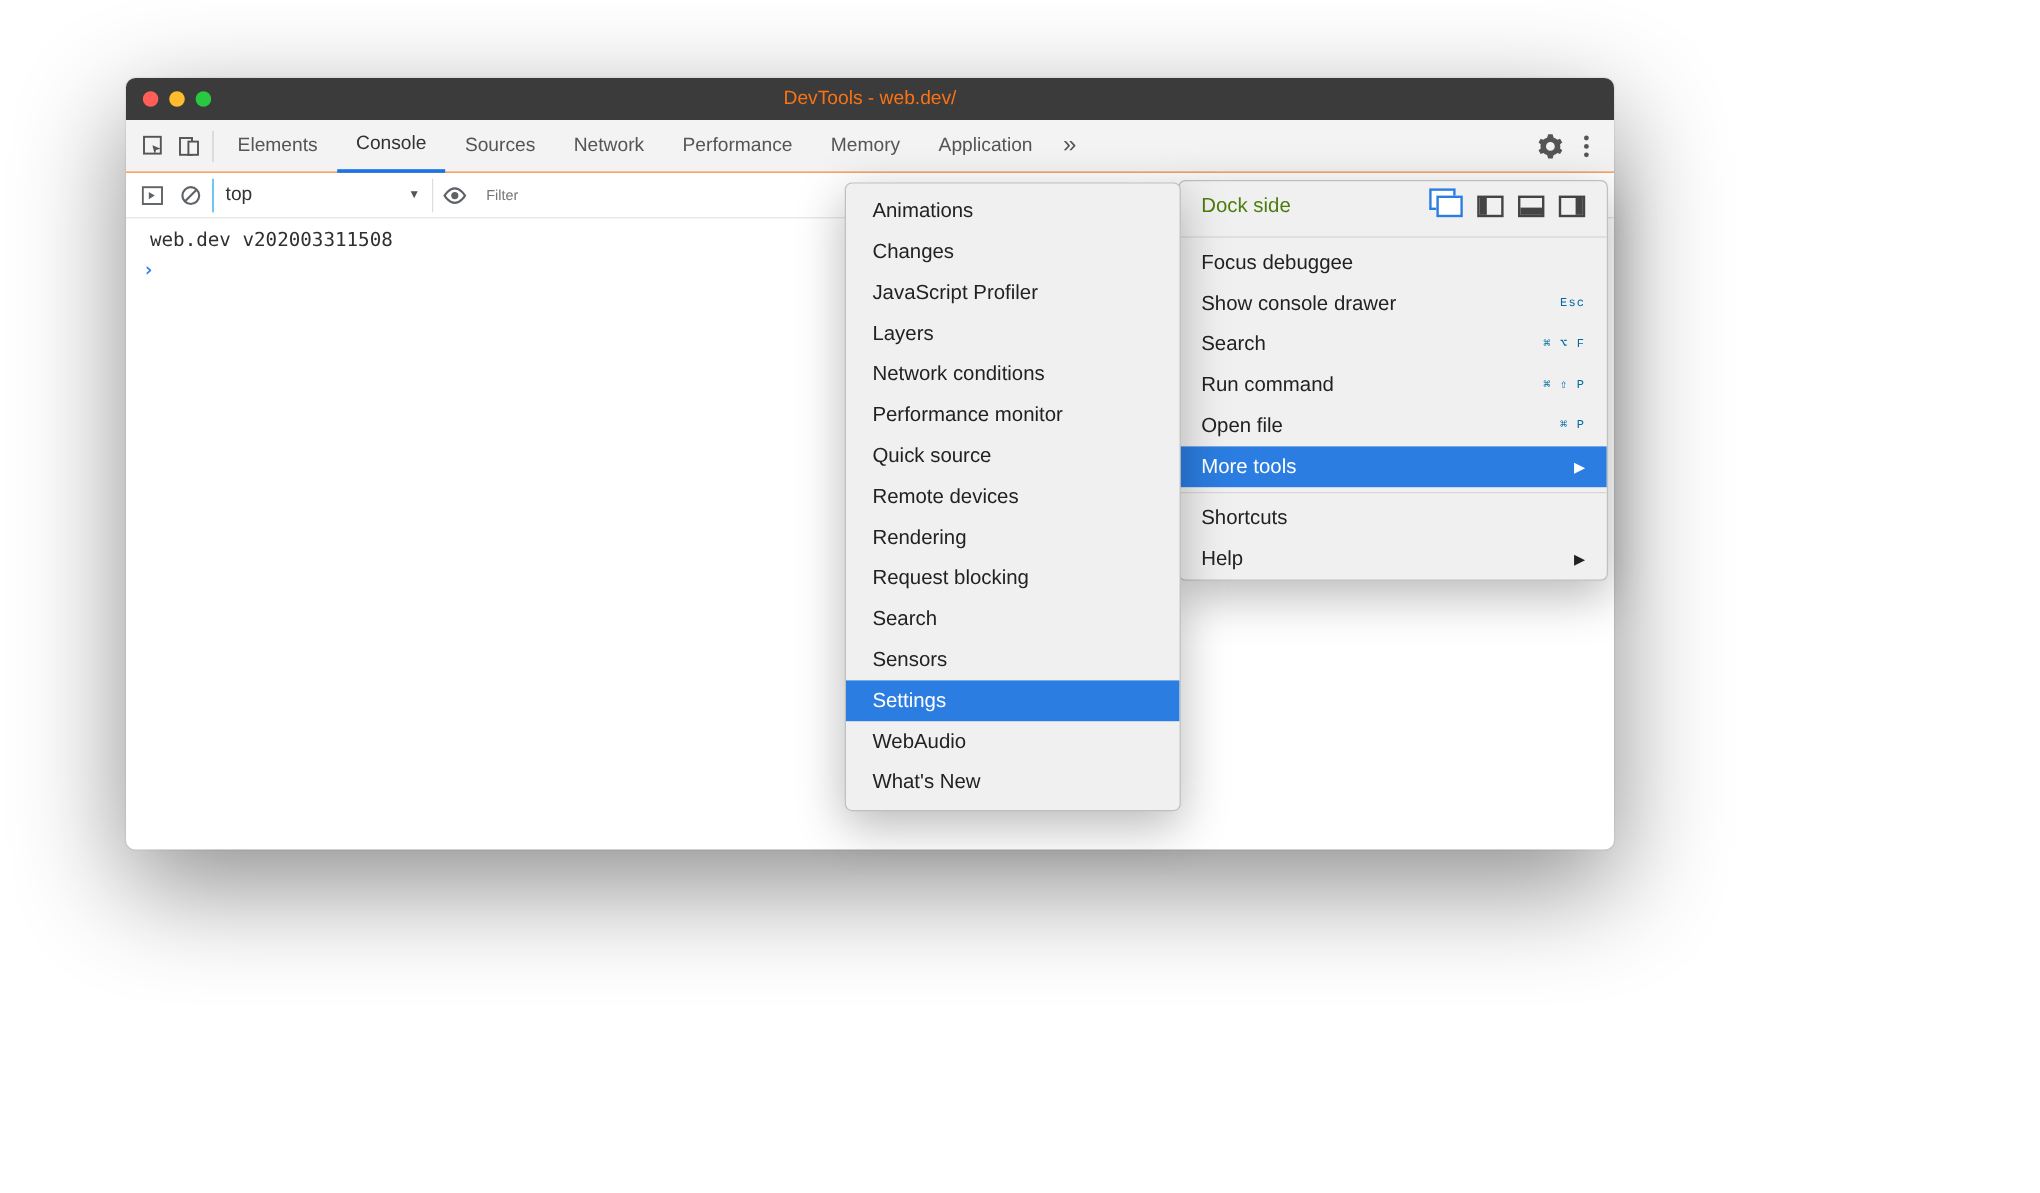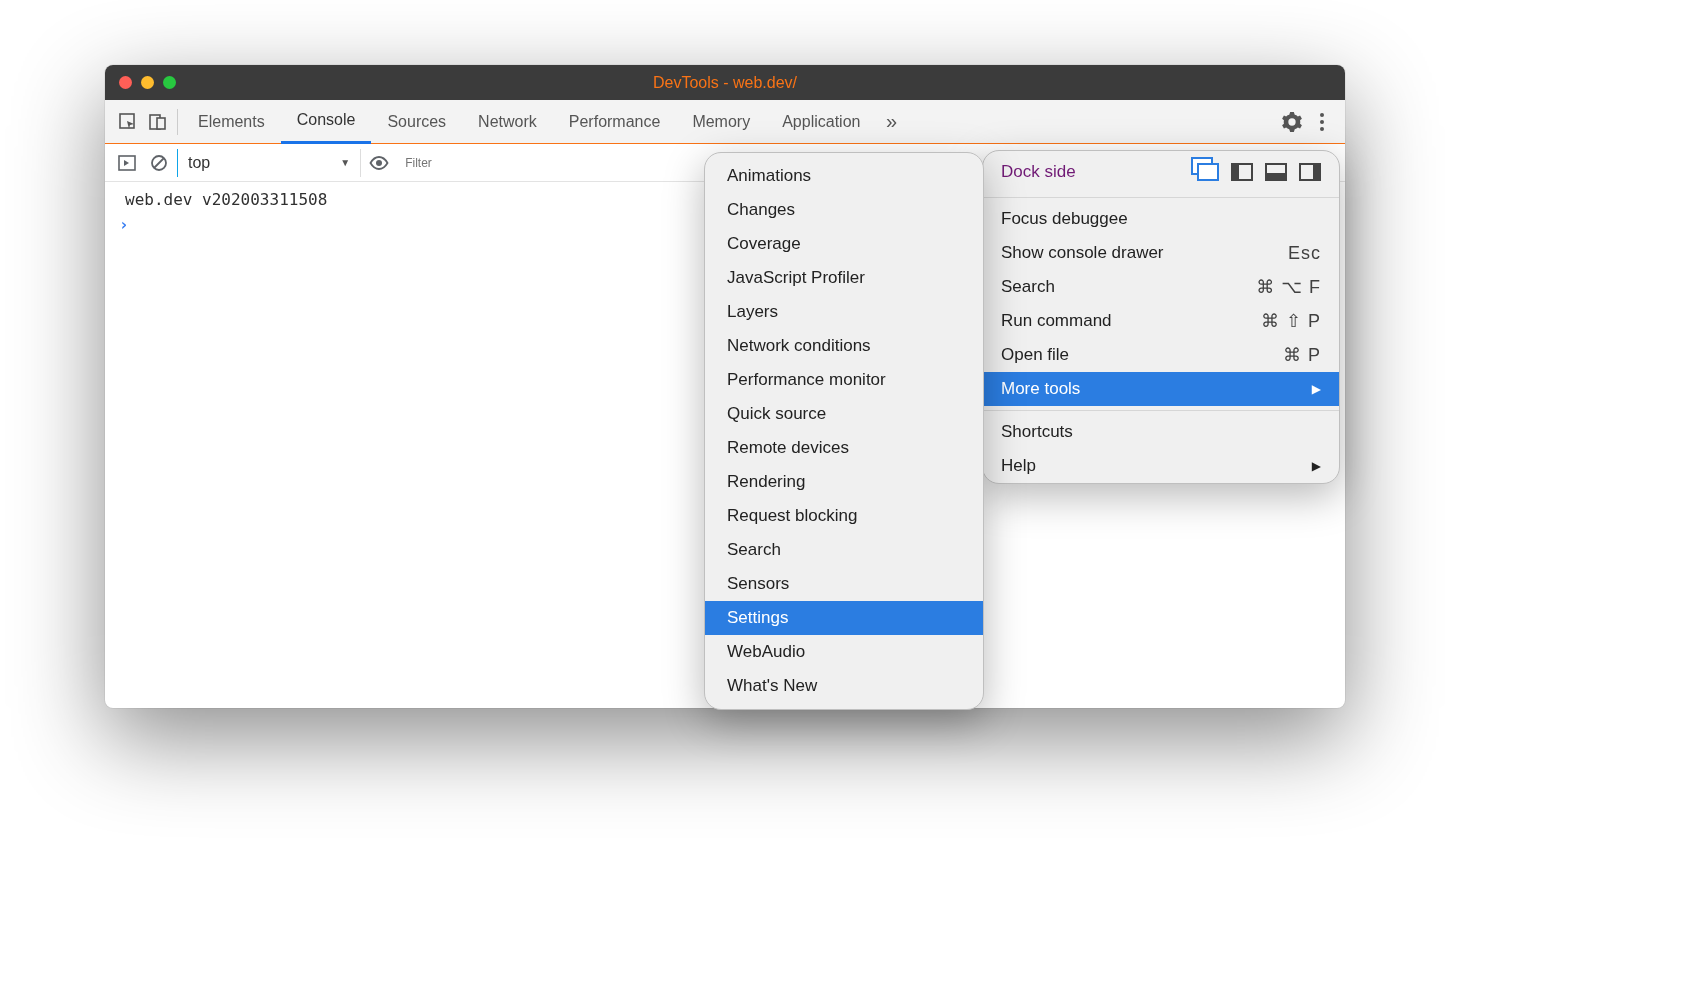--- a/index.html
+++ b/index.html
@@ -95,39 +95,39 @@
     font-family: Menlo, Consolas, monospace;
     font-size:16px;
   }
   .log-line{ padding:2px 20px; color:#303030;}
   .prompt-line{ padding:4px 14px; color:#367cf1; font-weight:bold;}
   
   .menu{
     position:absolute;
     background:#f0f0f0;
     border:1px solid #bfbfbf;
-    border-radius:17px;
+    border-radius:6px;
     box-shadow: 0 12px 40px rgba(0,0,0,0.28);
     font-size:17px;
     color:#222;
     overflow:hidden;
   }
   .menu.main{
     top:150px; left:982px; width:358px;
   }
   .menu-row{
     height:34px; display:flex; align-items:center;
     padding:0 18px;
   }
   .menu-row.hover{ background:#2b7de1; color:#fff;}
   .menu-div{ height:1px; background:#d6d6d6; margin:4px 0;}
-  .menu-row .shortcut{ margin-left:auto; color:#404040; font-size:18px; letter-spacing:1px;}
+  .menu-row .shortcut{ margin-left:auto; color:#0369a1; font-size:10px; letter-spacing:1px;font-family:Liberation Mono, monospace;}
   .menu-row .sub-arrow{ margin-left:auto; font-size:12px;}
   .dock-row{ height:42px; display:flex; align-items:center; padding:0 18px 0 18px;}
-  .dock-label{ font-size:17px; color:#701a75;}
+  .dock-label{ font-size:17px; color:#4d7c0f;}
   .dock-icons{ margin-left:auto; display:flex; gap:12px;}
   .dock-icon{ width:22px; height:18px; border:2px solid #444; position:relative;}
   .dock-undock{ position:relative; width:22px; height:18px;}
   .dock-undock::before{content:"";position:absolute;top:-6px;left:-6px;width:18px;height:14px;border:2px solid #2b7de1;background:#fff;}
   .dock-undock::after{content:"";position:absolute;top:0;left:0;width:18px;height:14px;border:2px solid #2b7de1;background:#fff;}
   
   .menu.sub{
     top:152px; left:704px; width:280px;
     padding:6px 0;
   }
@@ -283,21 +283,20 @@
     </div>
   <div class="menu-row">
       <span>Help</span>
       <span class="sub-arrow">▶</span>
     </div>
 </div>
 
 <div class="menu sub" id="submenu">
     <div class="sub-item">Animations</div>
     <div class="sub-item">Changes</div>
-    <div class="sub-item">Coverage</div>
     <div class="sub-item">JavaScript Profiler</div>
     <div class="sub-item">Layers</div>
     <div class="sub-item">Network conditions</div>
     <div class="sub-item">Performance monitor</div>
     <div class="sub-item">Quick source</div>
     <div class="sub-item">Remote devices</div>
     <div class="sub-item">Rendering</div>
     <div class="sub-item">Request blocking</div>
     <div class="sub-item">Search</div>
     <div class="sub-item">Sensors</div>

